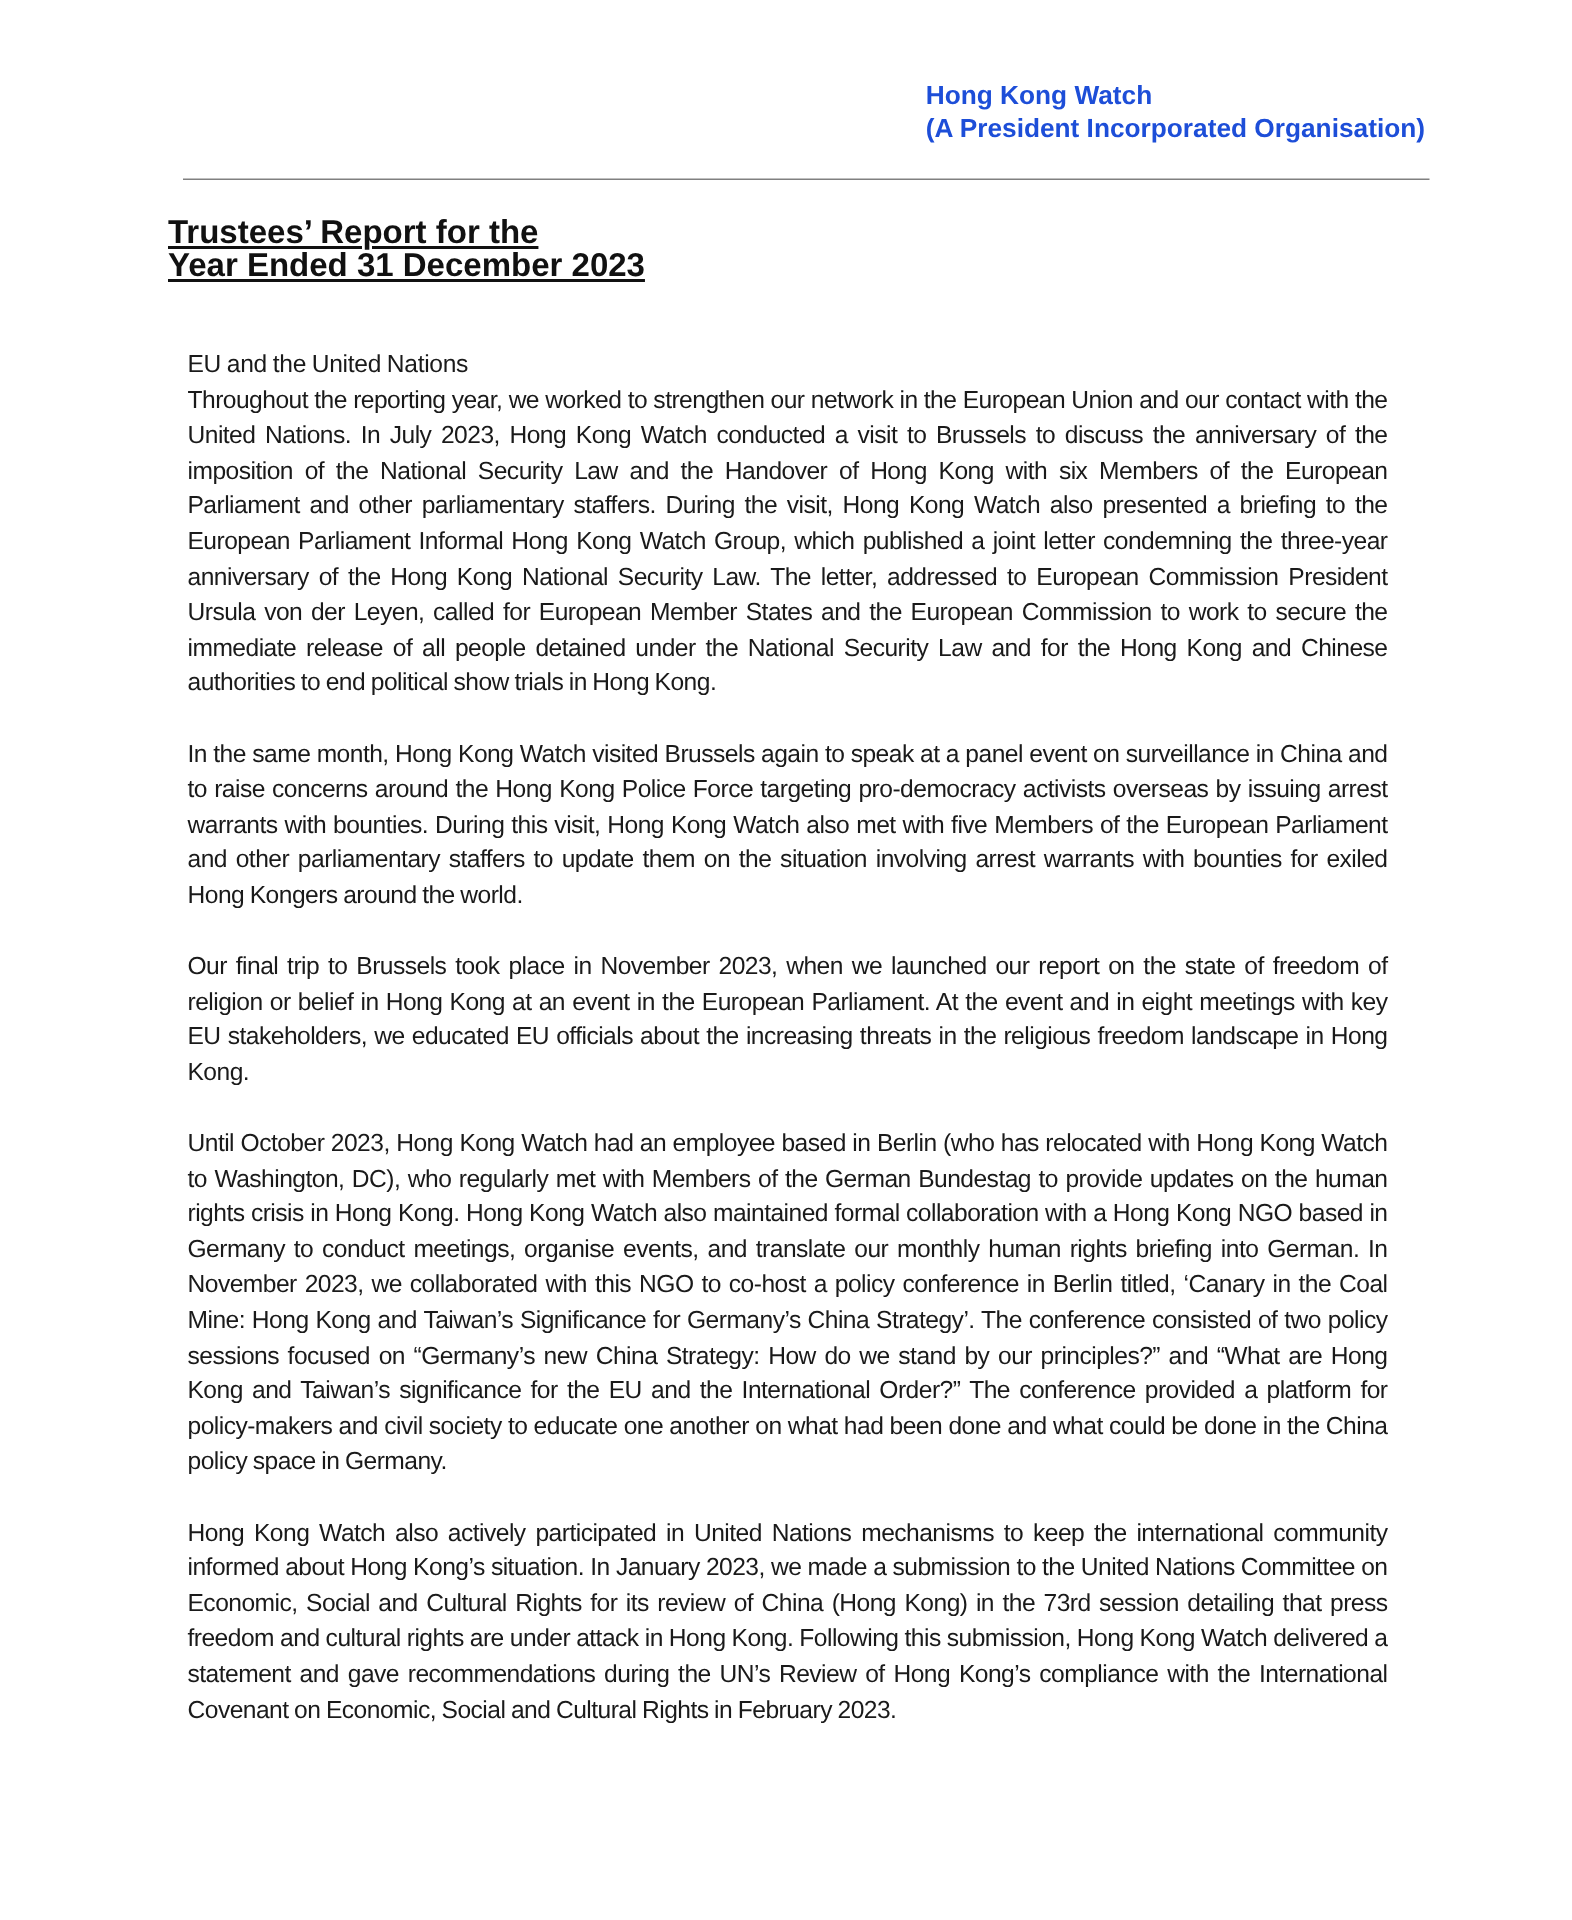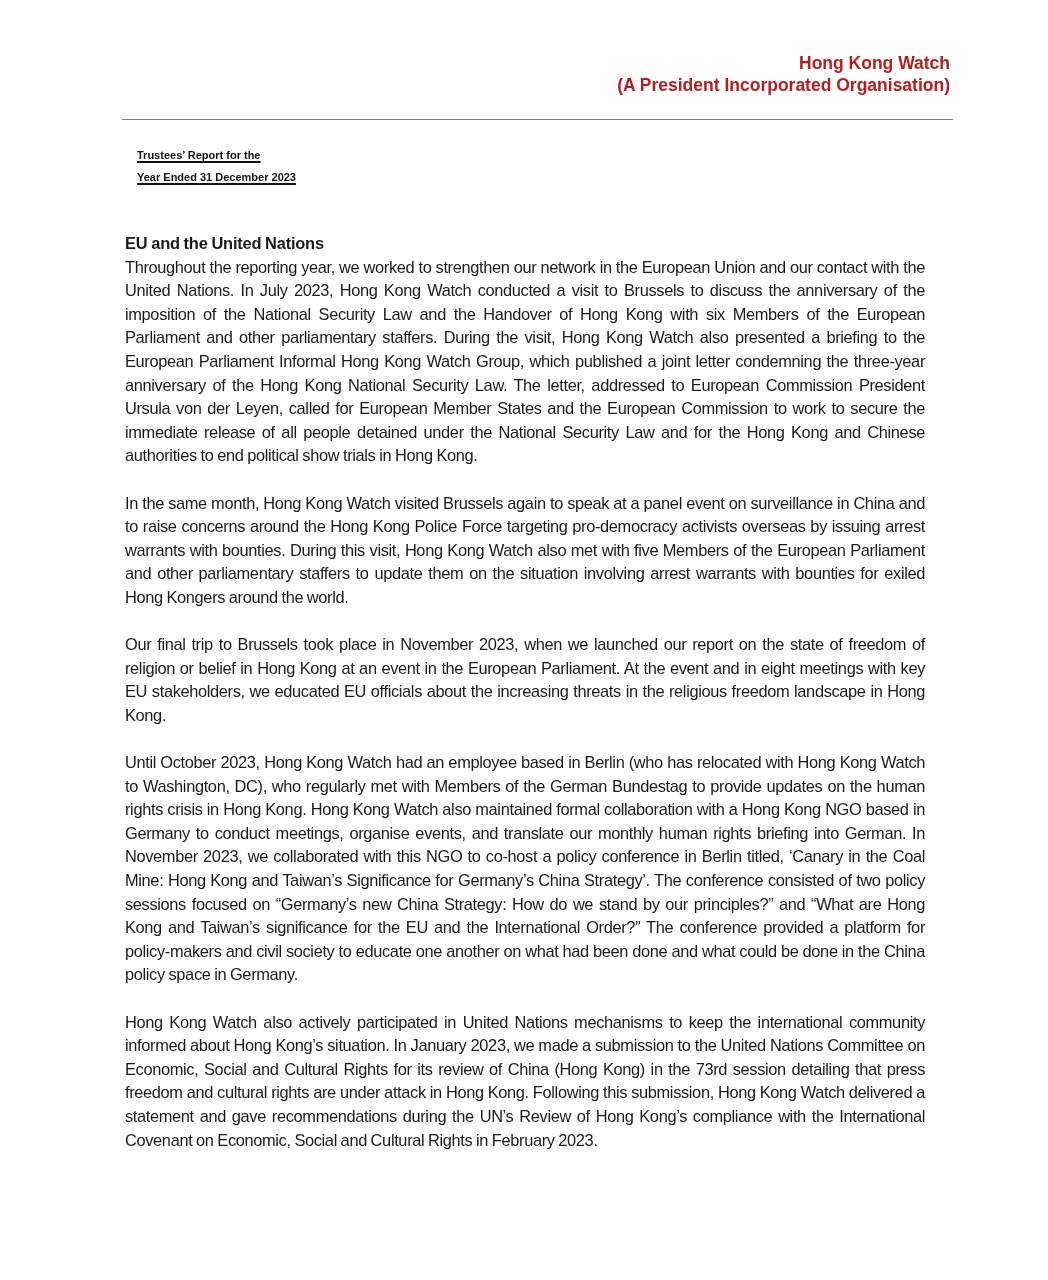--- a/index.html
+++ b/index.html
@@ -11,42 +11,41 @@
       width: 1048px;
       height: 1280px;
       position: relative;
       overflow: hidden;
       color: #111111;
     }
     .header {
       position: absolute;
       right: 98px;
       top: 52px;
-      text-align: right;
       font-family: "Liberation Sans", sans-serif;
       font-weight: bold;
       font-size: 17.5px;
       line-height: 22px;
-      color: #b91c1c;
+      color: #1d4ed8;
     }
     .rule {
       position: absolute;
       left: 122px;
       top: 119px;
       width: 831px;
       height: 0;
       border-top: 1.5px solid #808080;
     }
     .title {
       position: absolute;
-      left: 137px;
+      left: 112px;
       top: 144px;
       font-family: "Liberation Sans", sans-serif;
       font-weight: bold;
-      font-size: 11px;
+      font-size: 22px;
       line-height: 22px;
       color: #111111;
     }
     .title span {
       display: block;
       text-decoration: underline;
       text-decoration-thickness: 1.5px;
       text-underline-offset: 2px;
       width: max-content;
     }
@@ -56,21 +55,21 @@
       top: 232px;
       width: 800px;
       font-family: "Liberation Sans Narrow", "Liberation Sans", sans-serif;
       font-size: 16.4px;
       line-height: 23.6px;
       color: #1a1a1a;
       letter-spacing: -0.35px;
       word-spacing: -0.5px;
     }
     .section-heading {
-      font-weight: bold;
+      font-weight: normal;
       margin: 0;
       letter-spacing: -0.2px;
     }
     .para {
       margin: 0 0 23.6px 0;
       text-align: justify;
     }
     .para.last {
       margin-bottom: 16px;
     }

